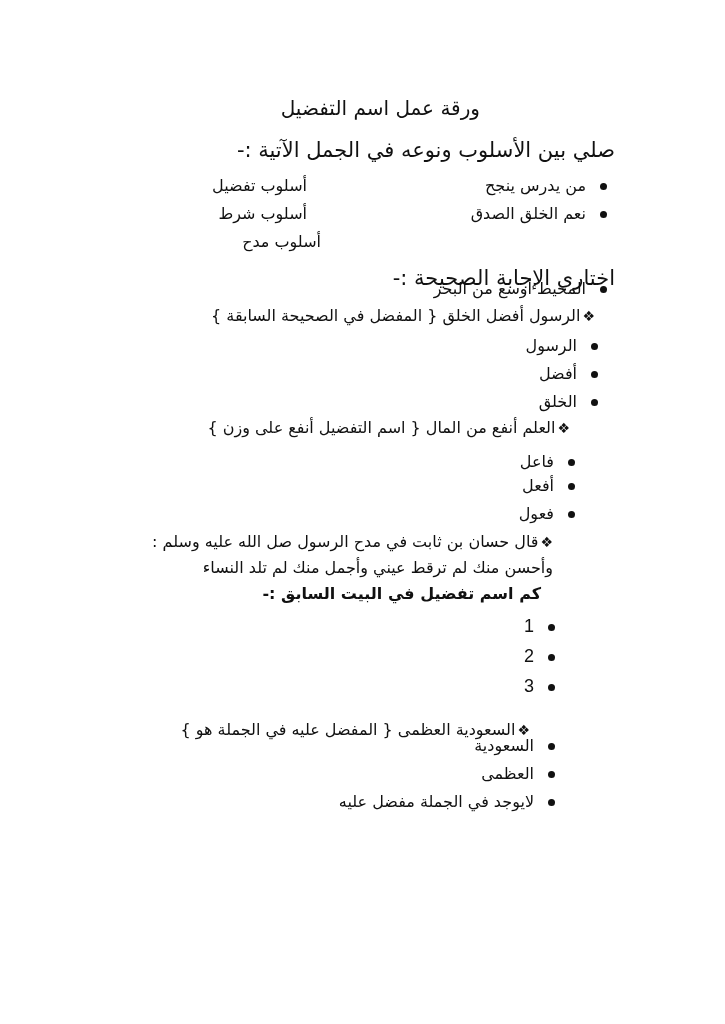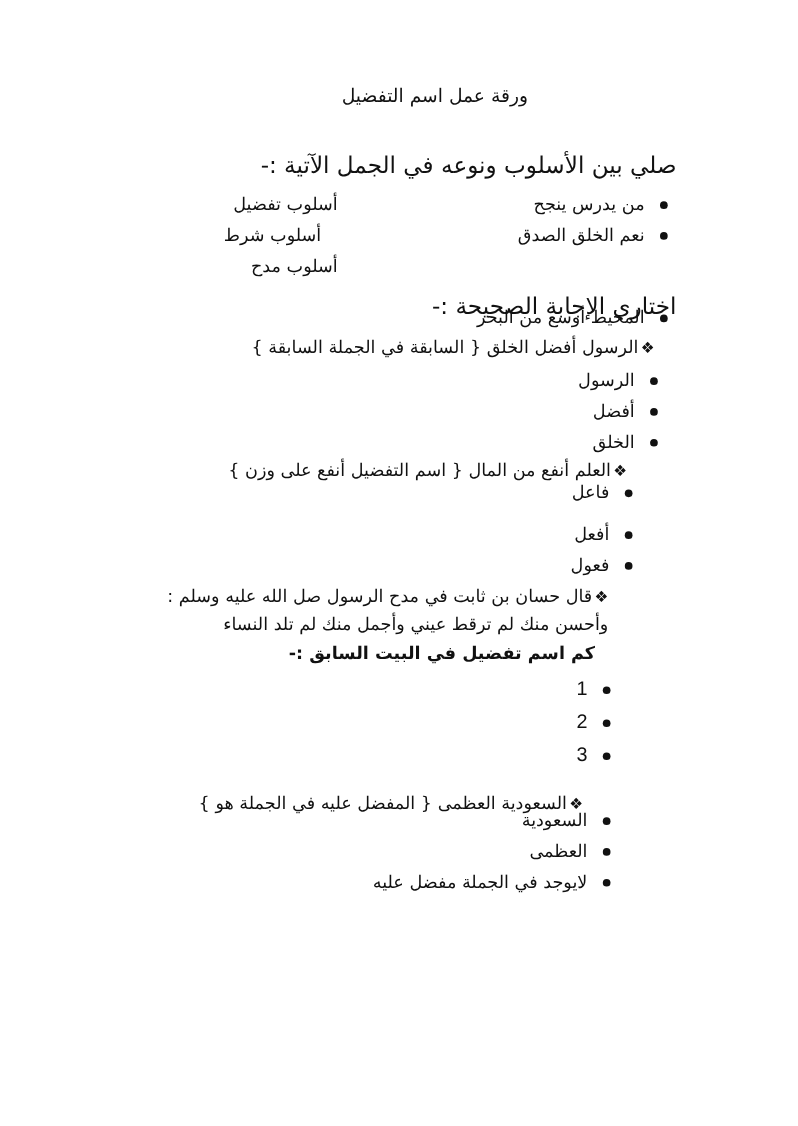--- a/index.html
+++ b/index.html
@@ -2,51 +2,51 @@
 <html><head>
   <meta charset="utf-8">
   <style>
     html, body { margin: 0; padding: 0; }
     body {
       width: 725px; height: 1024px; background: #ffffff; position: relative;
       font-family: "DejaVu Sans", "Liberation Sans", sans-serif; color: #111;
       overflow: hidden;
     }
     .abs { position: absolute; direction: rtl; white-space: nowrap; }
-    .title { font-size: 17px; top: 78px; right: 245px; }
+    .title { font-size: 20px; top: 96px; right: 245px; }
     .instr { font-size: 21px; }
     .item { font-size: 16px; }
     .bullet { display: inline-block; width: 7px; height: 7px; background: #111; border-radius: 50%; margin-left: 14px; vertical-align: middle; }
     .diamond { font-size: 14px; margin-left: 2px; }
     .num { font-family: "Liberation Sans", sans-serif; font-size: 18px; }
   </style>
 </head>
 <body>
 
 <div class="abs title">ورقة عمل اسم التفضيل</div>
 
 <div class="abs instr" style="top:138px; right:110px;">صلي بين الأسلوب ونوعه في الجمل الآتية :-</div>
 
 <div class="abs item" style="top:176px; right:118px;"><span class="bullet"></span><span>من يدرس ينجح</span></div>
 <div class="abs item" style="top:204px; right:118px;"><span class="bullet"></span><span>نعم الخلق الصدق</span></div>
 <div class="abs item" style="top:232px; right:118px;margin-top:47px;"><span class="bullet"></span><span>المحيط أوسع من البحر</span></div>
 
 <div class="abs item" style="top:176px; right:418px;">أسلوب تفضيل</div>
-<div class="abs item" style="top:204px; right:433px;text-align:right;">أسلوب شرط</div>
-<div class="abs item" style="top:232px; right:418px;margin-left:32px;">أسلوب مدح</div>
+<div class="abs item" style="top:204px; right:418px;text-align:right;">أسلوب شرط</div>
+<div class="abs item" style="top:232px; right:404px;margin-left:32px;">أسلوب مدح</div>
 
 <div class="abs instr" style="top:266px; right:110px;">اختاري الإجابة الصحيحة :-</div>
 
-<div class="abs item" style="top:306px; right:130px;"><span class="diamond">❖</span><span>الرسول أفضل الخلق  { السابقة في الجملة السابقة }</span></div>
+<div class="abs item" style="top:306px; right:130px;"><span class="diamond">❖</span><span>الرسول أفضل الخلق  { المفضل في الصحيحة السابقة }</span></div>
 <div class="abs item" style="top:336px; right:127px;"><span class="bullet"></span><span>الرسول</span></div>
 <div class="abs item" style="top:364px; right:127px;"><span class="bullet"></span><span>أفضل</span></div>
 <div class="abs item" style="top:392px; right:127px;"><span class="bullet"></span><span>الخلق</span></div>
 
 <div class="abs item" style="top:418px; right:155px;"><span class="diamond">❖</span><span>العلم أنفع من المال        { اسم التفضيل أنفع على وزن  }</span></div>
-<div class="abs item" style="top:438px; right:150px;margin-left:17px;"><span class="bullet"></span><span>فاعل</span></div>
+<div class="abs item" style="top:452px; right:150px;margin-left:17px;"><span class="bullet"></span><span>فاعل</span></div>
 <div class="abs item" style="top:476px; right:150px;text-align:right;"><span class="bullet"></span><span>أفعل</span></div>
 <div class="abs item" style="top:504px; right:150px;"><span class="bullet"></span><span>فعول</span></div>
 
 <div class="abs item" style="top:532px; right:172px;"><span class="diamond">❖</span><span>قال حسان بن ثابت في مدح الرسول صل الله عليه وسلم :</span></div>
 <div class="abs item" style="top:558px; right:172px;">وأحسن منك لم ترقط عيني              وأجمل منك لم تلد النساء</div>
 <div class="abs item" style="top:584px; right:184px;font-weight:bold;">كم اسم تفضيل في البيت السابق :-</div>
 <div class="abs item num" style="top:616px; right:170px;"><span class="bullet"></span><span>1</span></div>
 <div class="abs item num" style="top:646px; right:170px;"><span class="bullet"></span><span>2</span></div>
 <div class="abs item num" style="top:676px; right:170px;"><span class="bullet"></span><span>3</span></div>
 

